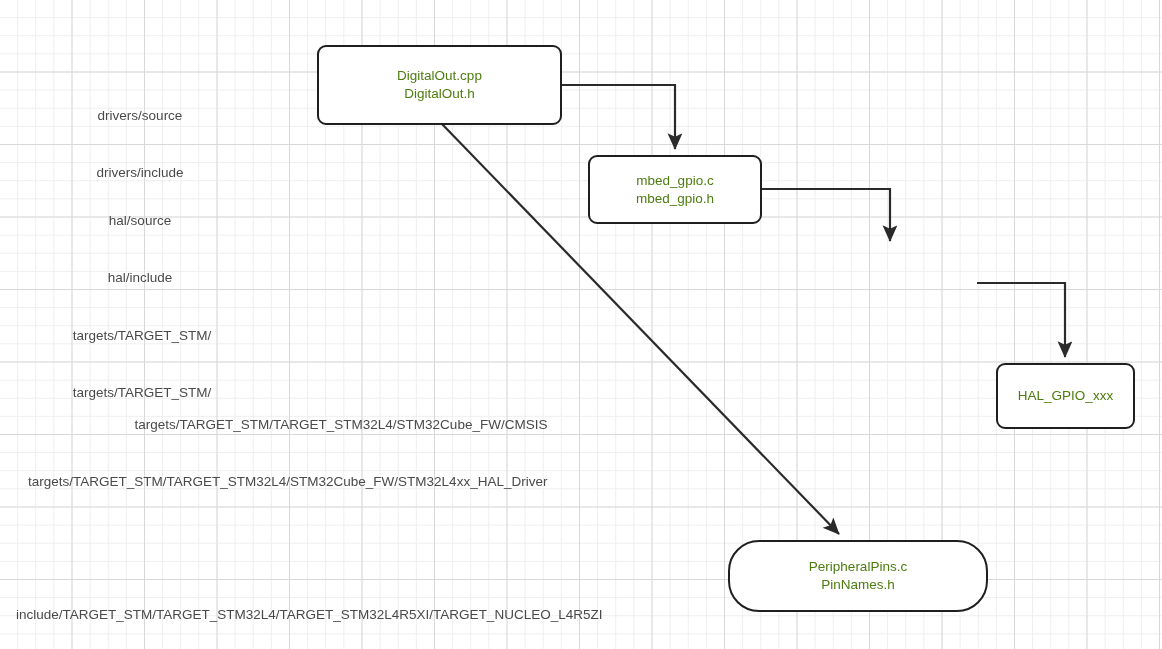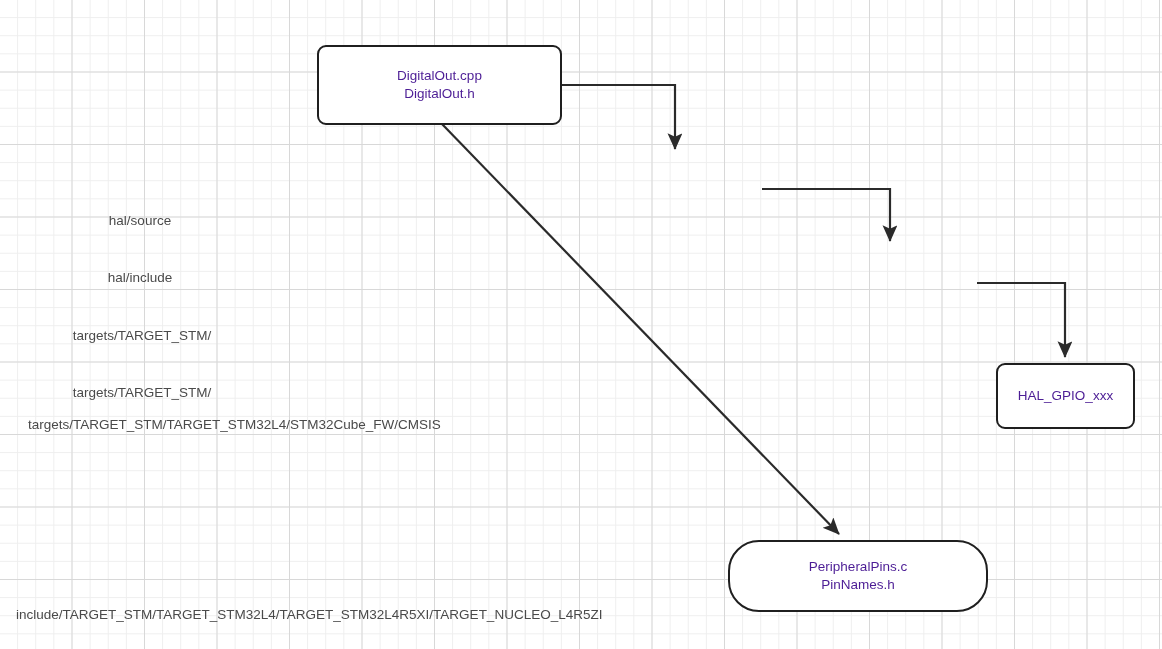--- a/index.html
+++ b/index.html
@@ -38,21 +38,21 @@
   .node {
     position: absolute;
     box-sizing: border-box;
     background: #ffffff;
     border: 2.2px solid #1f1f1f;
     border-radius: 9px;
     display: flex;
     flex-direction: column;
     align-items: center;
     justify-content: center;
-    color: #4c1d95;
+    color: #4d7c0f;
     font-size: 13.5px;
     line-height: 18px;
     text-align: center;
     white-space: pre;
     z-index: 2;
   }
   .node-line { display: block; }
   .path-label {
     position: absolute;
     color: #4a4a4a;
@@ -78,44 +78,53 @@
 
     <polyline points="562,85 675,85 675,149" fill="none" stroke="#2a2a2a" stroke-width="2.2" marker-end="url(#arrowhead)"></polyline>
 
     <polyline points="762,189 890,189 890,241" fill="none" stroke="#2a2a2a" stroke-width="2.2" marker-end="url(#arrowhead)"></polyline>
 
     <polyline points="977,283 1065,283 1065,357" fill="none" stroke="#2a2a2a" stroke-width="2.2" marker-end="url(#arrowhead)"></polyline>
 
     <line x1="442" y1="124" x2="839" y2="534" stroke="#2a2a2a" stroke-width="2.2" marker-end="url(#arrowhead)"></line>
   </svg>
 
+  <div class="path-label center" style="left:140px; top:68px;">
+    <span class="node-line">drivers/source</span>
+    <span class="node-line">drivers/include</span>
+  </div>
 
   <div class="path-label center" style="left:140px; top:173px;">
     <span class="node-line">hal/source</span>
     <span class="node-line">hal/include</span>
   </div>
 
   <div class="path-label center" style="left:142px; top:288px;">
     <span class="node-line">targets/TARGET_STM/</span>
     <span class="node-line">targets/TARGET_STM/</span>
   </div>
 
   <div class="path-label left" style="left:28px; top:377px;text-align:right;">
     <span class="node-line">targets/TARGET_STM/TARGET_STM32L4/STM32Cube_FW/CMSIS</span>
+    <span class="node-line">targets/TARGET_STM/TARGET_STM32L4/STM32Cube_FW/STM32L4xx_HAL_Driver</span>
   </div>
 
   <div class="path-label left" style="left:16px; top:567px;">
     <span class="node-line">include/TARGET_STM/TARGET_STM32L4/TARGET_STM32L4R5XI/TARGET_NUCLEO_L4R5ZI</span>
   </div>
 
   <div class="node" style="left:317px; top:45px; width:245px; height:80px;">
     <span class="node-line">DigitalOut.cpp</span>
     <span class="node-line">DigitalOut.h</span>
   </div>
 
+  <div class="node" style="left:588px; top:155px; width:174px; height:69px;">
+    <span class="node-line">mbed_gpio.c</span>
+    <span class="node-line">mbed_gpio.h</span>
+  </div>
 
 
   <div class="node" style="left:996px; top:363px; width:139px; height:66px;">
     <span class="node-line">HAL_GPIO_xxx</span>
   </div>
 
   <div class="node" style="left:728px; top:540px; width:260px; height:72px;border-radius:31px;">
     <span class="node-line">PeripheralPins.c</span>
     <span class="node-line">PinNames.h</span>
   </div>

